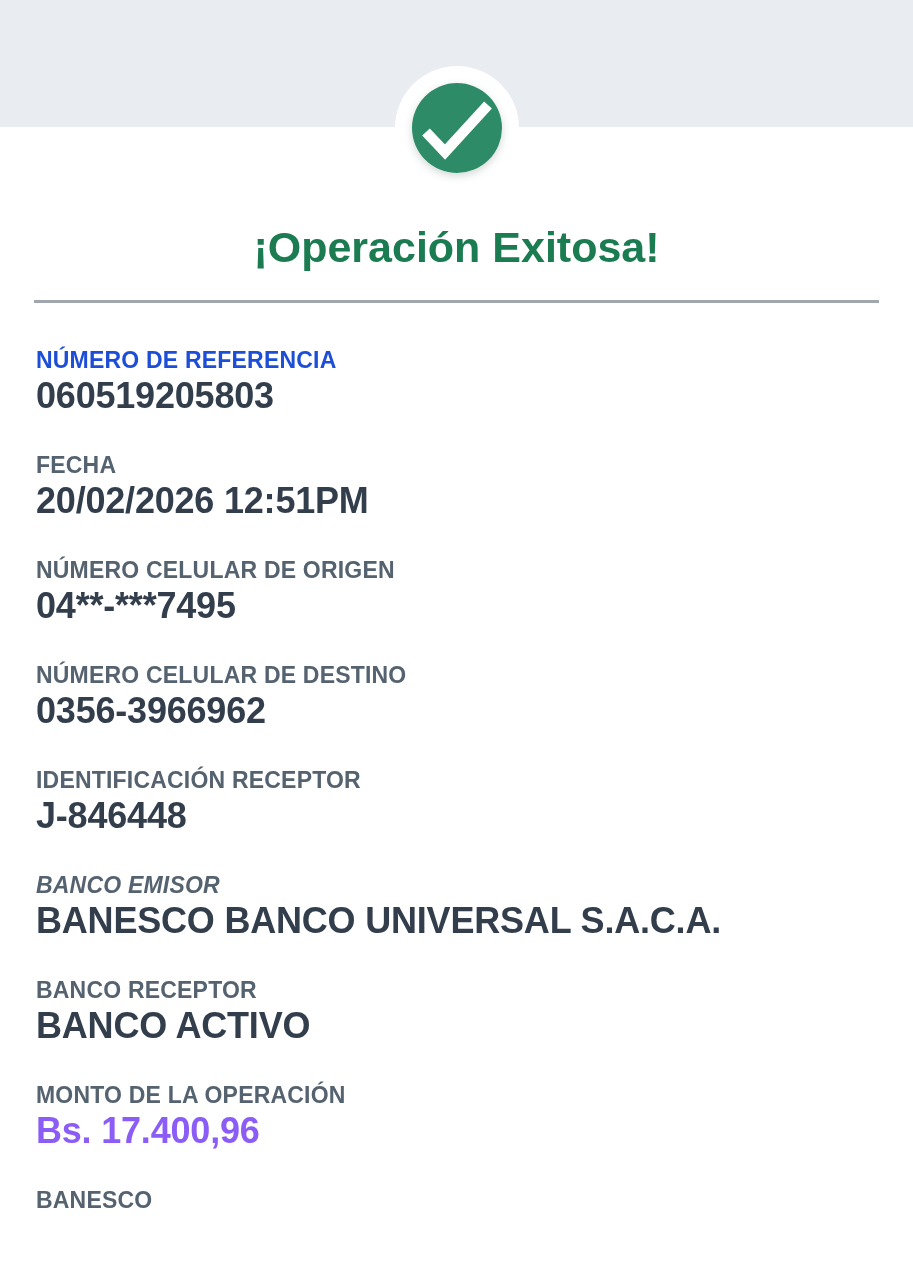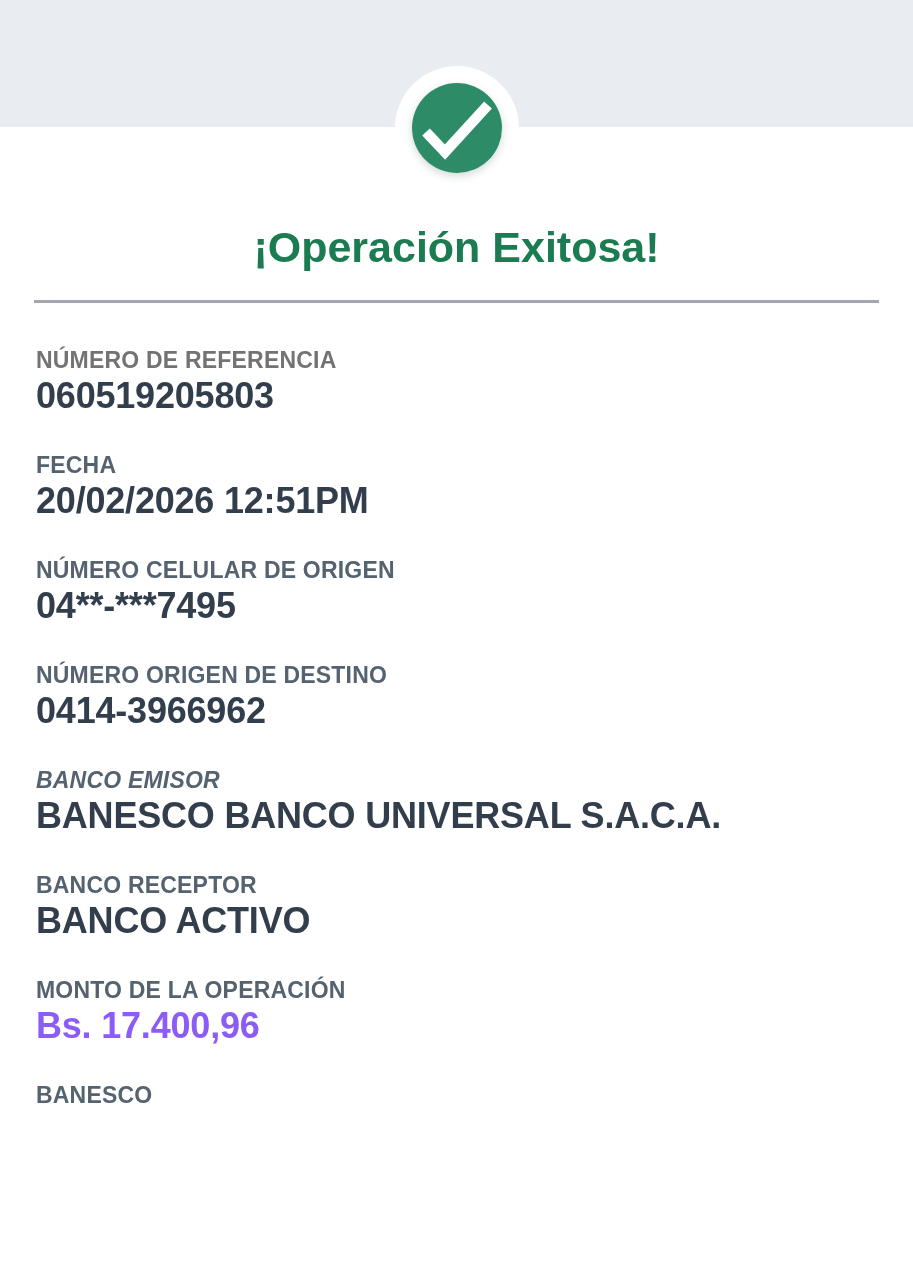--- a/index.html
+++ b/index.html
@@ -89,34 +89,38 @@
       </svg>
     </div>
   </div>
 
   <h1 class="title" style="color:#1B7C52;">¡Operación Exitosa!</h1>
 
   <hr class="divider">
 
   <div class="fields" id="fields">
       <div class="field">
-        <div class="flabel" style="color: #737373;">NÚMERO DE REFERENCIA</div>
+        <div class="flabel" style="color: #1d4ed8;">NÚMERO DE REFERENCIA</div>
         <div class="fvalue" style="color: rgb(51, 62, 77);">060519205803</div>
       </div>
       <div class="field">
         <div class="flabel" style="color: rgb(85, 98, 111);">FECHA</div>
         <div class="fvalue" style="color: rgb(51, 62, 77);">20/02/2026 12:51PM</div>
       </div>
       <div class="field">
         <div class="flabel" style="color: rgb(85, 98, 111);">NÚMERO CELULAR DE ORIGEN</div>
         <div class="fvalue" style="color: rgb(51, 62, 77);">04**-***7495</div>
       </div>
       <div class="field">
-        <div class="flabel" style="color: rgb(85, 98, 111);">NÚMERO ORIGEN DE DESTINO</div>
-        <div class="fvalue" style="color: rgb(51, 62, 77);">0414-3966962</div>
+        <div class="flabel" style="color: rgb(85, 98, 111);">NÚMERO CELULAR DE DESTINO</div>
+        <div class="fvalue" style="color: rgb(51, 62, 77);">0356-3966962</div>
+      </div>
+      <div class="field">
+        <div class="flabel" style="color: rgb(85, 98, 111);">IDENTIFICACIÓN RECEPTOR</div>
+        <div class="fvalue" style="color: rgb(51, 62, 77);">J-846448</div>
       </div>
       <div class="field">
         <div class="flabel" style="color: rgb(85, 98, 111); font-style: italic;">BANCO EMISOR</div>
         <div class="fvalue" style="color: rgb(51, 62, 77);">BANESCO BANCO UNIVERSAL S.A.C.A.</div>
       </div>
       <div class="field">
         <div class="flabel" style="color: rgb(85, 98, 111);">BANCO RECEPTOR</div>
         <div class="fvalue" style="color: rgb(51, 62, 77);">BANCO ACTIVO</div>
       </div>
       <div class="field">

